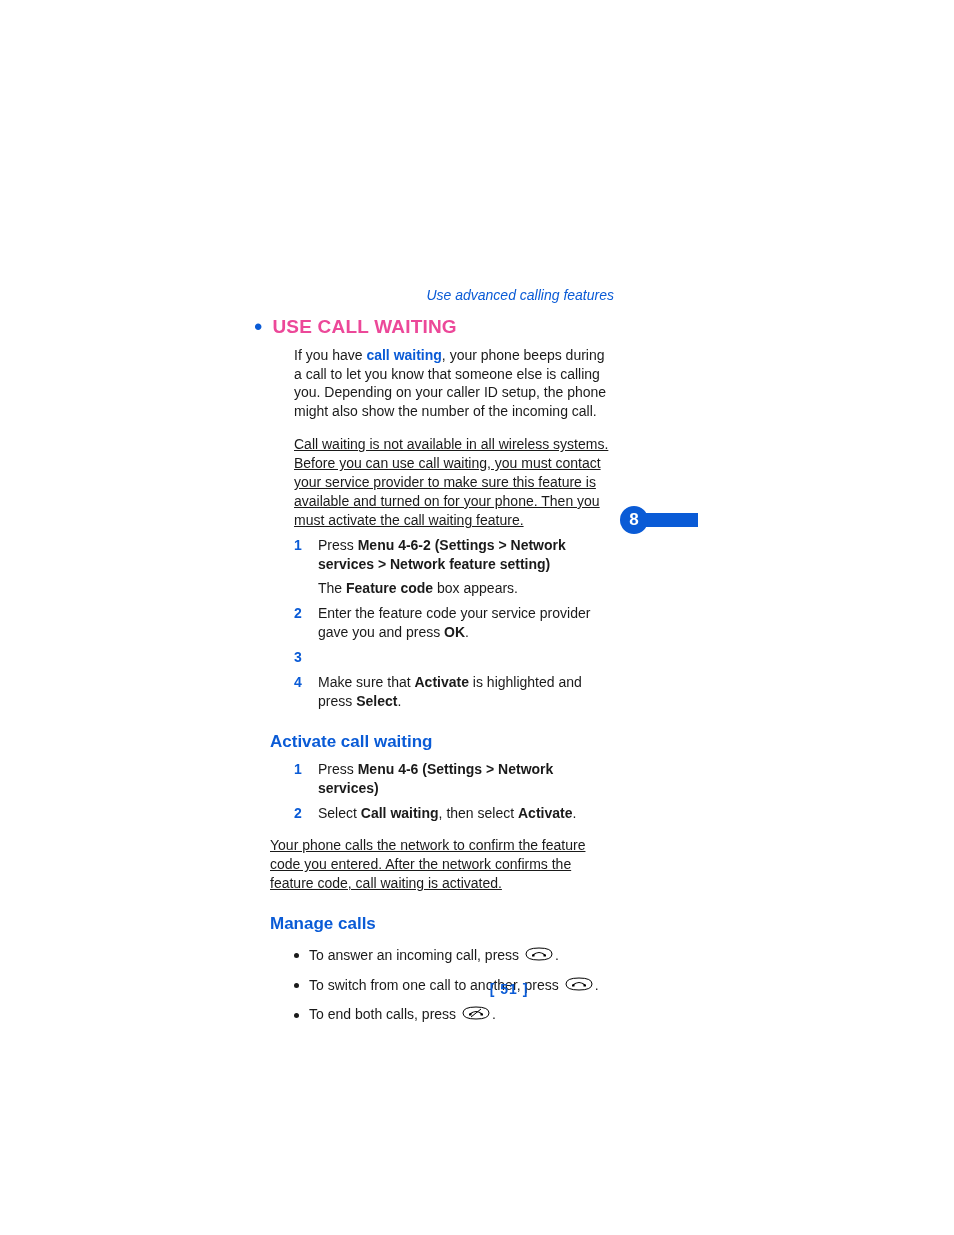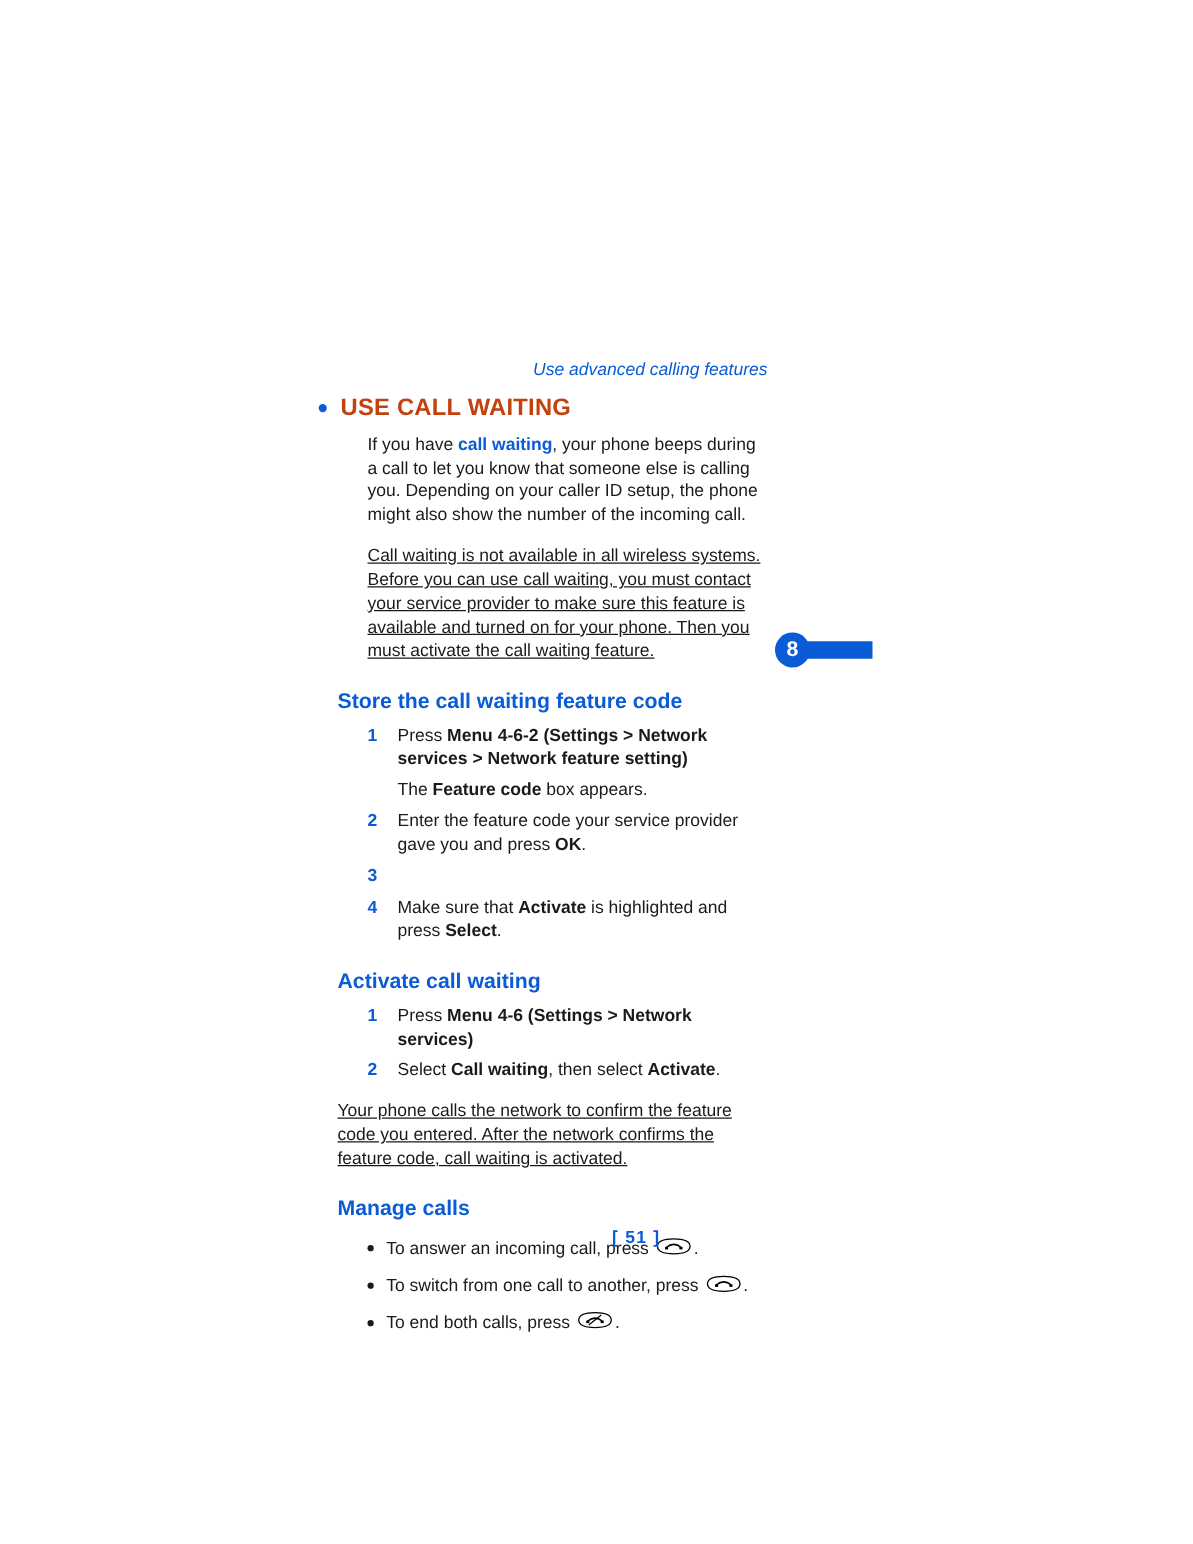--- a/index.html
+++ b/index.html
@@ -34,21 +34,21 @@
     align-items: center;
     gap: 10px;
     margin-left: -16px;
   }
   .h1-bullet {
     color: #0a5bd6;
     font-size: 24px;
     line-height: 1;
   }
   .h1 {
-    color: #c2410c;
+    color: #ec4899;
     font-weight: bold;
     font-size: 19px;
     letter-spacing: 0.2px;
   }
   .intro {
     margin: 6px 0 0 24px;
   }
   .intro .link {
     color: #0a5bd6;
     font-weight: bold;
@@ -166,21 +166,20 @@
     <span class="h1-bullet">•</span>
     <span class="h1">USE CALL WAITING</span>
   </div>
 
   <div class="intro">
     <span>If you have </span><span class="link">call waiting</span><span>, your phone beeps during a call to let you know that someone else is calling you. Depending on your caller ID setup, the phone might also show the number of the incoming call.</span>
   </div>
 
   <div class="para">Call waiting is not available in all wireless systems. Before you can use call waiting, you must contact your service provider to make sure this feature is available and turned on for your phone. Then you must activate the call waiting feature.</div>
 
-  <div class="h2">Store the call waiting feature code</div>
   <ol class="ol">
     <li>
       <span class="num">1</span>
       <span class="txt">
         <span>Press </span><span class="bold">Menu 4-6-2 (Settings &gt; Network services &gt; Network feature setting)</span><span></span>
       </span>
     </li>
   </ol>
   <div class="subtext">
     <span>The </span><span class="bold">Feature code</span><span> box appears.</span>

